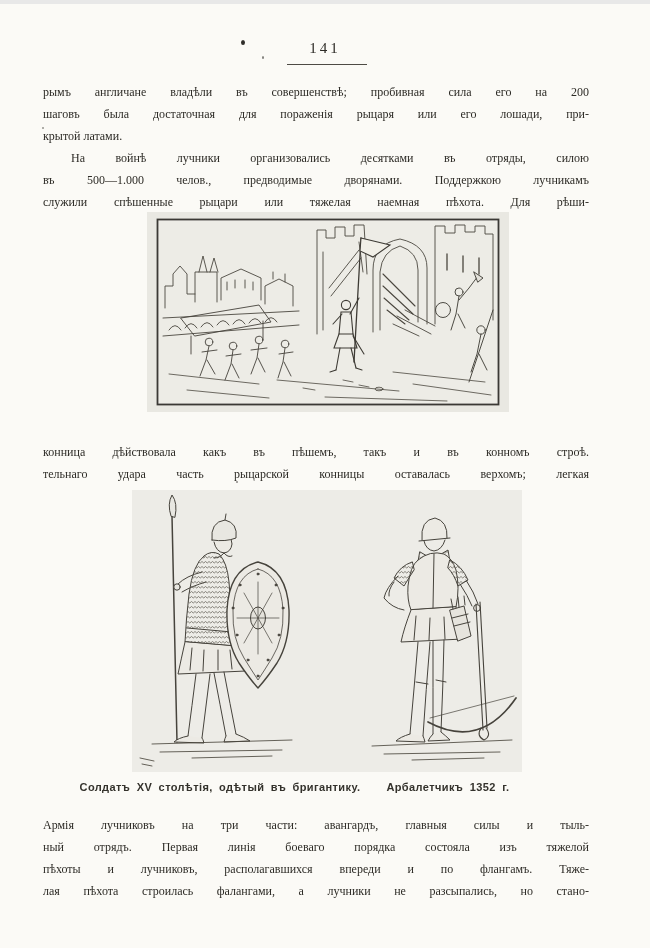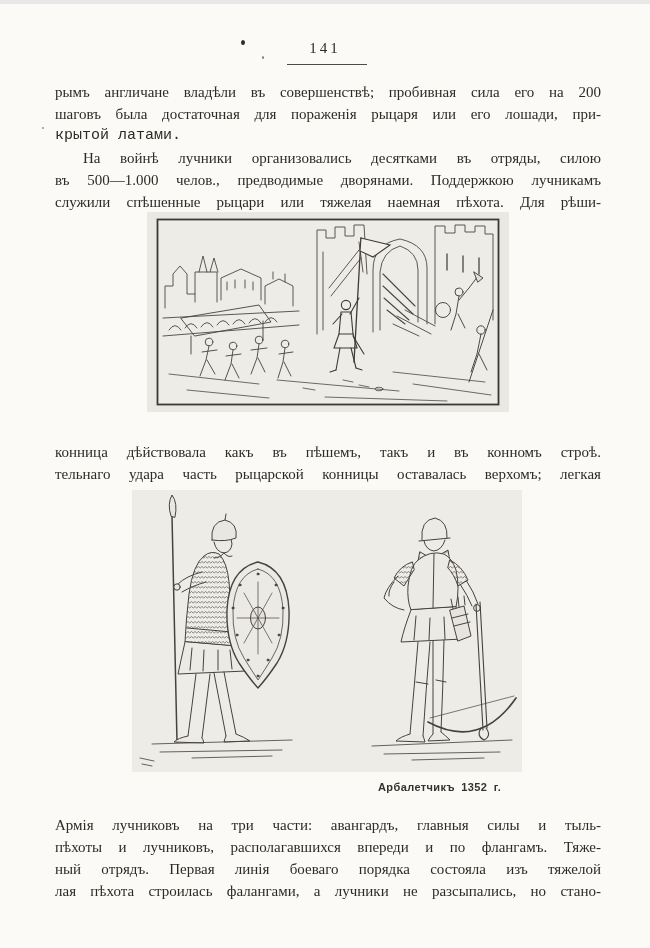--- a/index.html
+++ b/index.html
@@ -7,36 +7,36 @@
   .page{
     position:relative;width:650px;height:948px;margin:4px auto;
     background:var(--page-bg,#fbfaf6);overflow:hidden;
     font-family:"Liberation Serif", serif;color:var(--ink,#2d2b26);
   }
   .pagenum{
     position:absolute;top:36px;left:0;width:650px;text-align:center;
     font-size:15px;letter-spacing:3px;
   }
   .headrule{position:absolute;top:60px;left:287px;width:80px;height:1px;background:#4e4b45;}
-  .para{position:absolute;left:55px;width:546px;font-size:15px;line-height:22px;}
+  .para{position:absolute;left:43px;width:546px;font-size:12px;line-height:22px;}
   .p1{top:77px}.p2{top:143px}.p3{top:437px}.p4{top:810px}
   .tline{display:block;text-align:justify;text-align-last:justify;white-space:normal;}
-  .tline.tlast{text-align-last:left;font-family:Liberation Mono, monospace;}
+  .tline.tlast{text-align-last:left;}
   .it{}
   .para.indent .tline:first-child{text-indent:28px;}
   .plate{position:absolute;}
   .plate1{left:147px;top:208px;width:362px;height:200px;}
   .plate2{left:132px;top:486px;width:390px;height:282px;}
   .cap{
     position:absolute;font-family:"Liberation Sans", sans-serif;font-weight:bold;
     font-size:11px;letter-spacing:0.4px;word-spacing:3px;color:#34322c;
   }
   .cap1{top:411px;left:0;width:650px;text-align:center;}
   .cap2l{top:777px;left:72px;width:296px;text-align:center;}
-  .cap2r{top:777px;left:378px;width:140px;}
+  .cap2r{top:777px;left:378px;width:140px;text-align:center;}
   .speck{position:absolute;border-radius:50%;background:#2f2d29;}
   .s1{left:241px;top:36px;width:4px;height:5px;}
   .s2{left:262px;top:52px;width:2px;height:3px;opacity:.6;}
   .s3{left:42px;top:123px;width:2px;height:2px;opacity:.5;}
   .s4{left:236px;top:477px;width:2px;height:2px;opacity:.55;}
   svg{display:block;}
 </style>
 </head>
 <body>
 
@@ -199,22 +199,23 @@
         <path d="M298,228 L382,206" stroke-width="0.7"></path>
         <path d="M349,238 Q344,246 352,250 Q360,246 354,238" stroke-width="1.1"></path>
       </g>
       <g fill="none" stroke="#4b483f" stroke-width="0.85" stroke-linecap="round">
         <path d="M20,254 L160,250 M28,262 L150,260 M60,268 L140,266"></path>
         <path d="M240,256 L380,250 M252,264 L368,262 M280,270 L352,268"></path>
         <path d="M8,268 l14,3 M10,274 l10,2"></path>
       </g>
     </svg>
   </div>
+  <div class="cap cap2l">Солдатъ XV столѣтія, одѣтый въ бригантику.</div>
   <div class="cap cap2r">Арбалетчикъ 1352 г.</div>
 
   <div class="para p4">
       <span class="tline"><span>Армія лучниковъ на три части: </span><span class="it">авангардъ, главныя силы и тыль-</span></span>
+      <span class="tline"><span class="it">ный отрядъ.</span><span> Первая линія боеваго порядка состояла изъ тяжелой</span></span>
       <span class="tline"><span>пѣхоты и лучниковъ, располагавшихся впереди и по флангамъ. Тяже-</span></span>
-      <span class="tline"><span class="it">ный отрядъ.</span><span> Первая линія боеваго порядка состояла изъ тяжелой</span></span>
       <span class="tline"><span>лая пѣхота строилась фалангами, а лучники не разсыпались, но стано-</span></span>
     </div>
 
 </div>
 
 </body></html>

